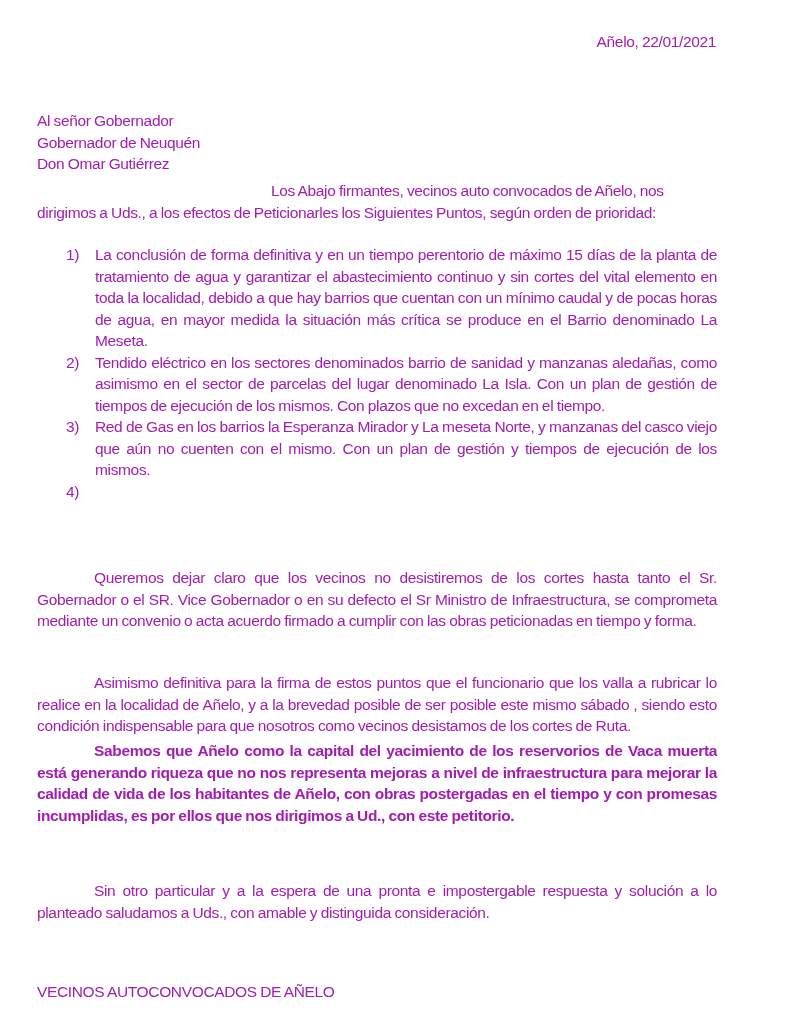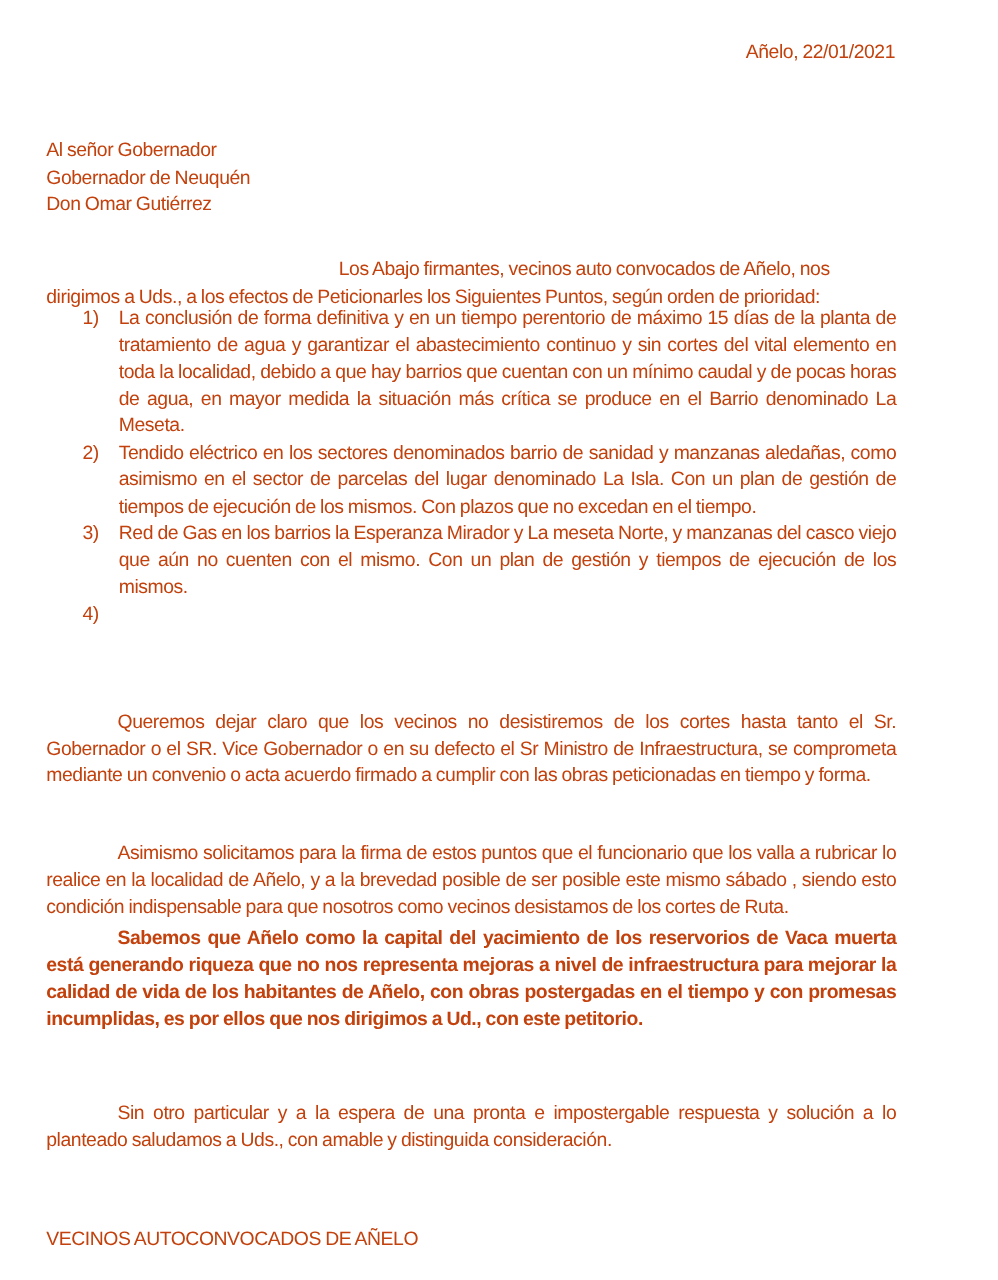--- a/index.html
+++ b/index.html
@@ -1,29 +1,29 @@
 <!DOCTYPE html>
 <html><head>
   <meta charset="utf-8">
   <style>
     html, body { margin: 0; padding: 0; background: #ffffff; }
     body { width: 798px; height: 1024px; overflow: hidden; position: relative; }
     .page {
       position: absolute; left: 0; top: 0; width: 798px; height: 1024px;
       font-family: "Liberation Sans", sans-serif;
-      font-size: 15.5px; color: #c2410c;
+      font-size: 15.5px; color: #a21caf;
       letter-spacing: -0.35px; word-spacing: -0.5px;
     }
     .abs { position: absolute; }
     .line { line-height: 21.5px; margin: 0; }
     .date { top: 31px; right: 82px; text-align: right; }
     .addressee { top: 72px; left: 37px; margin-top: 38px; }
     .greeting { top: 158px; left: 37px; }
     .intro { top: 180px; left: 37px; width: 680px; }
-    .intro .first { padding-left: 234px; margin-top: 25px; }
+    .intro .first { padding-left: 234px; }
     .list { top: 244px; left: 66px; width: 651px; margin: 0; padding: 0; list-style: none; }
     .list li { position: relative; padding-left: 29px; line-height: 21.5px; text-align: justify; }
     .list li .num { position: absolute; left: 0; top: 0; }
     .para { left: 37px; width: 680px; text-align: justify; line-height: 21.5px; margin: 0; text-indent: 57px; }
     .p1 { top: 567px; }
     .p2 { top: 672px; }
     .p3 { top: 740px; font-weight: bold; }
     .p4 { top: 880px; }
     .signature { top: 945px; left: 37px; margin-top: 36px; }
   </style>
@@ -58,19 +58,19 @@
     <li>
       <span class="num">3)</span>
       <span>Red de Gas en los barrios la Esperanza Mirador y La meseta Norte, y manzanas del casco viejo que aún no cuenten con el mismo. Con un plan de gestión y tiempos de ejecución de los mismos.</span>
     </li>
     <li>
       <span class="num">4)</span>
     </li>
   </ol>
 
   <p class="abs para p1">Queremos dejar claro que los vecinos no desistiremos de los cortes hasta tanto  el Sr. Gobernador o el SR. Vice Gobernador o en su defecto el Sr Ministro de Infraestructura,   se comprometa mediante un convenio o acta acuerdo firmado a cumplir con las obras peticionadas en tiempo y forma.</p>
-  <p class="abs para p2">Asimismo solicitamos para la firma de estos puntos que el funcionario que los valla a rubricar lo realice en la localidad de Añelo, y a la brevedad posible de ser posible este mismo sábado , siendo esto condición indispensable para que nosotros como vecinos desistamos de los cortes de Ruta.</p>
+  <p class="abs para p2">Asimismo definitiva para la firma de estos puntos que el funcionario que los valla a rubricar lo realice en la localidad de Añelo, y a la brevedad posible de ser posible este mismo sábado , siendo esto condición indispensable para que nosotros como vecinos desistamos de los cortes de Ruta.</p>
   <p class="abs para p3">Sabemos que Añelo como la capital del yacimiento de los reservorios de Vaca muerta está generando riqueza que no nos representa mejoras a nivel de infraestructura para mejorar la calidad de vida de los habitantes de Añelo, con obras postergadas en el tiempo y con promesas incumplidas, es por ellos que nos dirigimos a Ud.,  con este petitorio.</p>
   <p class="abs para p4">Sin otro particular y a la espera de una pronta e impostergable respuesta y solución a lo planteado saludamos a Uds., con amable y distinguida consideración.</p>
 
   <p class="abs line signature">VECINOS AUTOCONVOCADOS DE AÑELO</p>
 
 </div>
 
 </body></html>

